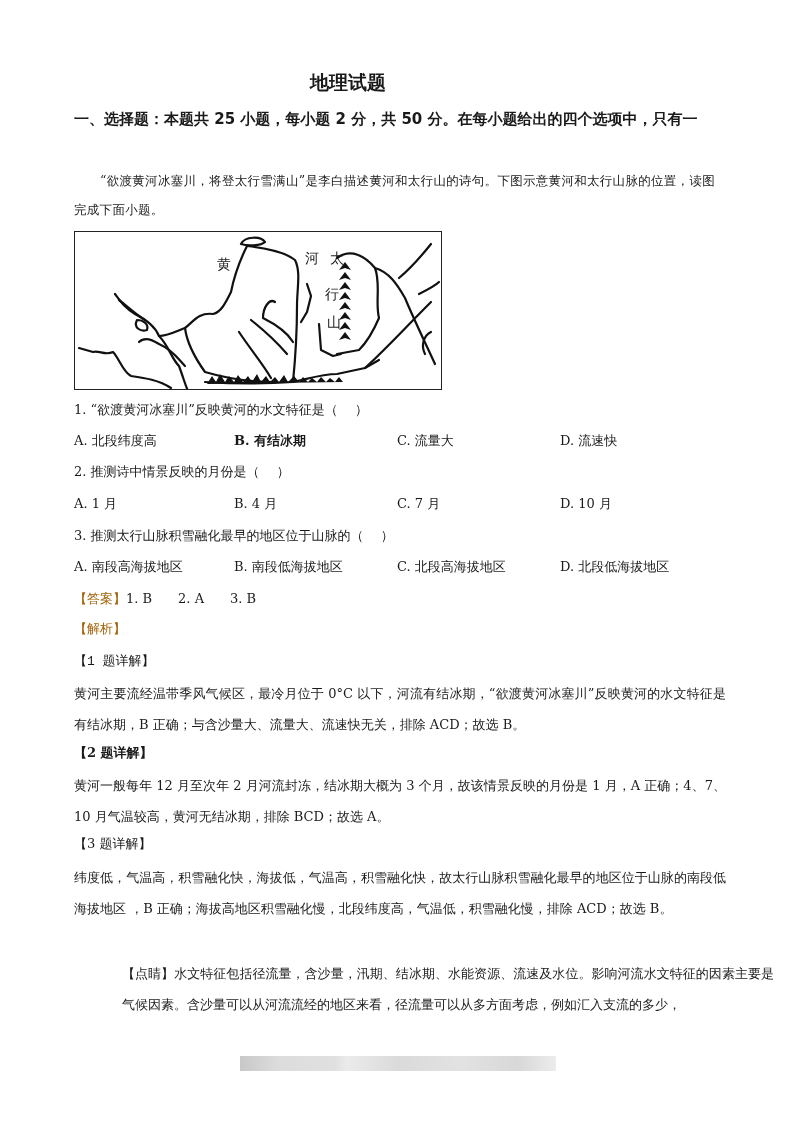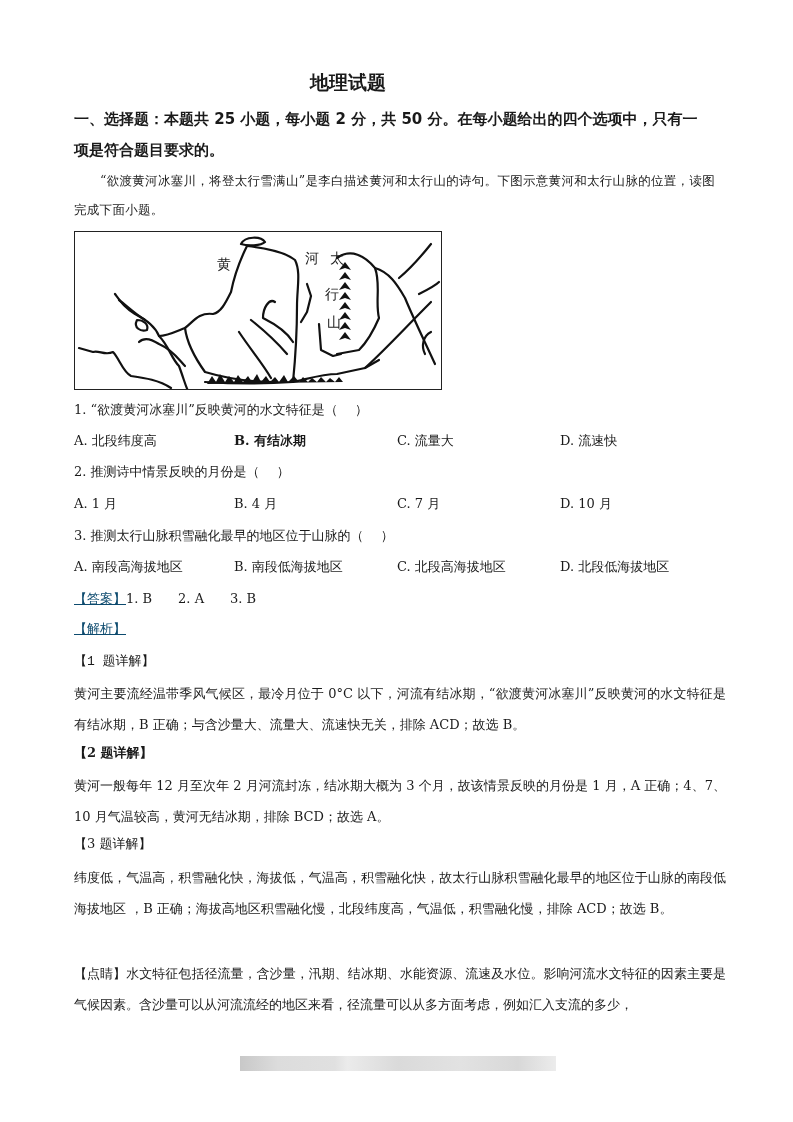--- a/index.html
+++ b/index.html
@@ -7,33 +7,32 @@
          font-family:"DejaVu Serif","Liberation Serif",serif; color:#1a1a1a; }
   .page-title { position:absolute; top:70px; left:0; width:696px; text-align:center;
          font-size:19px; font-weight:bold; font-family:"DejaVu Sans","Liberation Sans",sans-serif; }
   .section-heading { position:absolute; left:74px; width:650px; font-size:15px; font-weight:bold;
          font-family:"DejaVu Sans","Liberation Sans",sans-serif; line-height:31px; top:104px; }
   .intro { position:absolute; left:74px; width:650px; font-size:12.5px; line-height:29px; top:166px;
          text-indent:26px; letter-spacing:0.3px; }
   .map { position:absolute; left:74px; top:231px; width:366px; height:157px; border:1px solid #222; background:#fff; }
   .line { position:absolute; left:74px; font-size:13px; white-space:nowrap; }
   .opt { position:absolute; font-size:13px; white-space:nowrap; }
-  .blue { color:#0c4a6e;text-decoration:underline; }
+  .blue { color:#a16207; }
   .para { position:absolute; left:74px; width:652px; font-size:13px; line-height:31px; text-align:justify; }
   .footer-blur { position:absolute; left:240px; top:1056px; width:316px; height:15px;
          background:linear-gradient(90deg,#c8c8c8 0%,#dcdcdc 12%,#e0e0e0 30%,#ebebeb 34%,#dadada 50%,#e2e2e2 70%,#d8d8d8 88%,#ececec 100%); }
 </style>
 </head>
 <body>
 
 <div class="page-title">地理试题</div>
 
 <div class="section-heading">
   <div>一、选择题：本题共 25 小题，每小题 2 分，共 50 分。在每小题给出的四个选项中，只有一</div>
-  <div>项是符合题目要求的。</div>
 </div>
 
 <div class="intro">“欲渡黄河冰塞川，将登太行雪满山”是李白描述黄河和太行山的诗句。下图示意黄河和太行山脉的位置，读图完成下面小题。</div>
 
 <div class="map">
   <svg width="366" height="157" viewBox="0 0 366 157">
     <g fill="none" stroke="#111" stroke-width="2.2" stroke-linecap="round" stroke-linejoin="round">
 
       <path d="M166 12 C170 4 186 4 190 10 C186 14 172 14 166 12 Z"></path>
 
@@ -102,15 +101,15 @@
 
 <div class="line" style="top:652px;font-family:Liberation Mono, monospace;">【1 题详解】</div>
 <div class="para" style="top:678px;">黄河主要流经温带季风气候区，最冷月位于 0°C 以下，河流有结冰期，“欲渡黄河冰塞川”反映黄河的水文特征是有结冰期，B 正确；与含沙量大、流量大、流速快无关，排除 ACD；故选 B。</div>
 
 <div class="line" style="top:744px;font-weight:bold;">【2 题详解】</div>
 <div class="para" style="top:770px;">黄河一般每年 12 月至次年 2 月河流封冻，结冰期大概为 3 个月，故该情景反映的月份是 1 月，A 正确；4、7、10 月气温较高，黄河无结冰期，排除 BCD；故选 A。</div>
 
 <div class="line" style="top:835px;">【3 题详解】</div>
 <div class="para" style="top:862px;">纬度低，气温高，积雪融化快，海拔低，气温高，积雪融化快，故太行山脉积雪融化最早的地区位于山脉的南段低海拔地区 ，B 正确；海拔高地区积雪融化慢，北段纬度高，气温低，积雪融化慢，排除 ACD；故选 B。</div>
 
-<div class="para" style="top:958px;"><span>【点睛】</span><span>水文特征包括径流量，含沙量，汛期、结冰期、水能资源、流速及水位。影响河流水文特征的因素主要是气候因素。含沙量可以从河流流经的地区来看，径流量可以从多方面考虑，例如汇入支流的多少，</span></div>
+<div class="para" style="top:958px;margin-left:48px;"><span>【点睛】</span><span>水文特征包括径流量，含沙量，汛期、结冰期、水能资源、流速及水位。影响河流水文特征的因素主要是气候因素。含沙量可以从河流流经的地区来看，径流量可以从多方面考虑，例如汇入支流的多少，</span></div>
 
 <div class="footer-blur"></div>
 
 </body></html>

